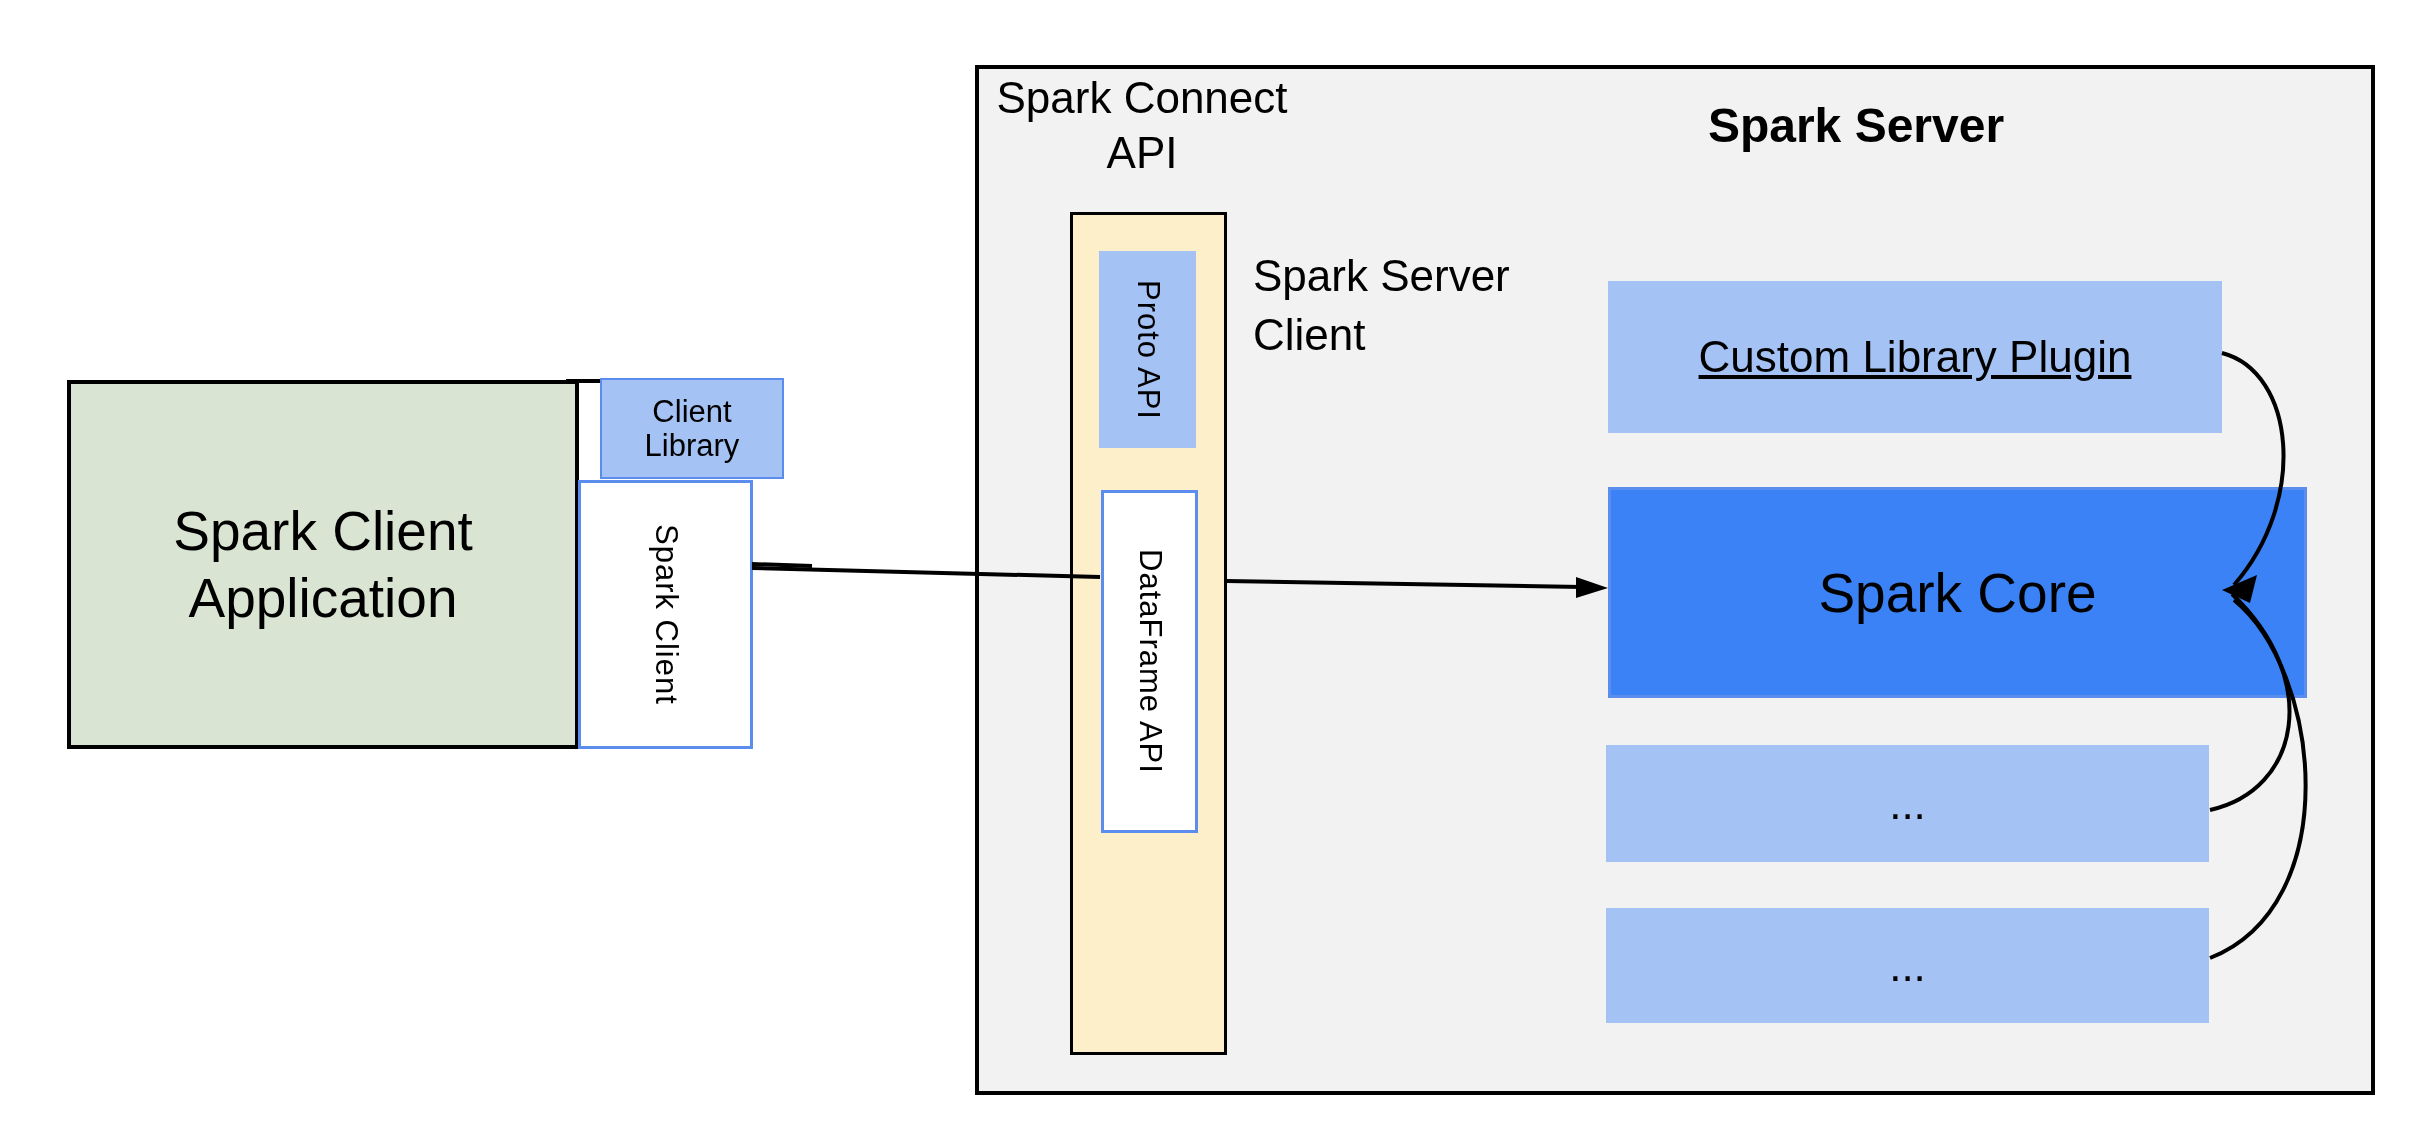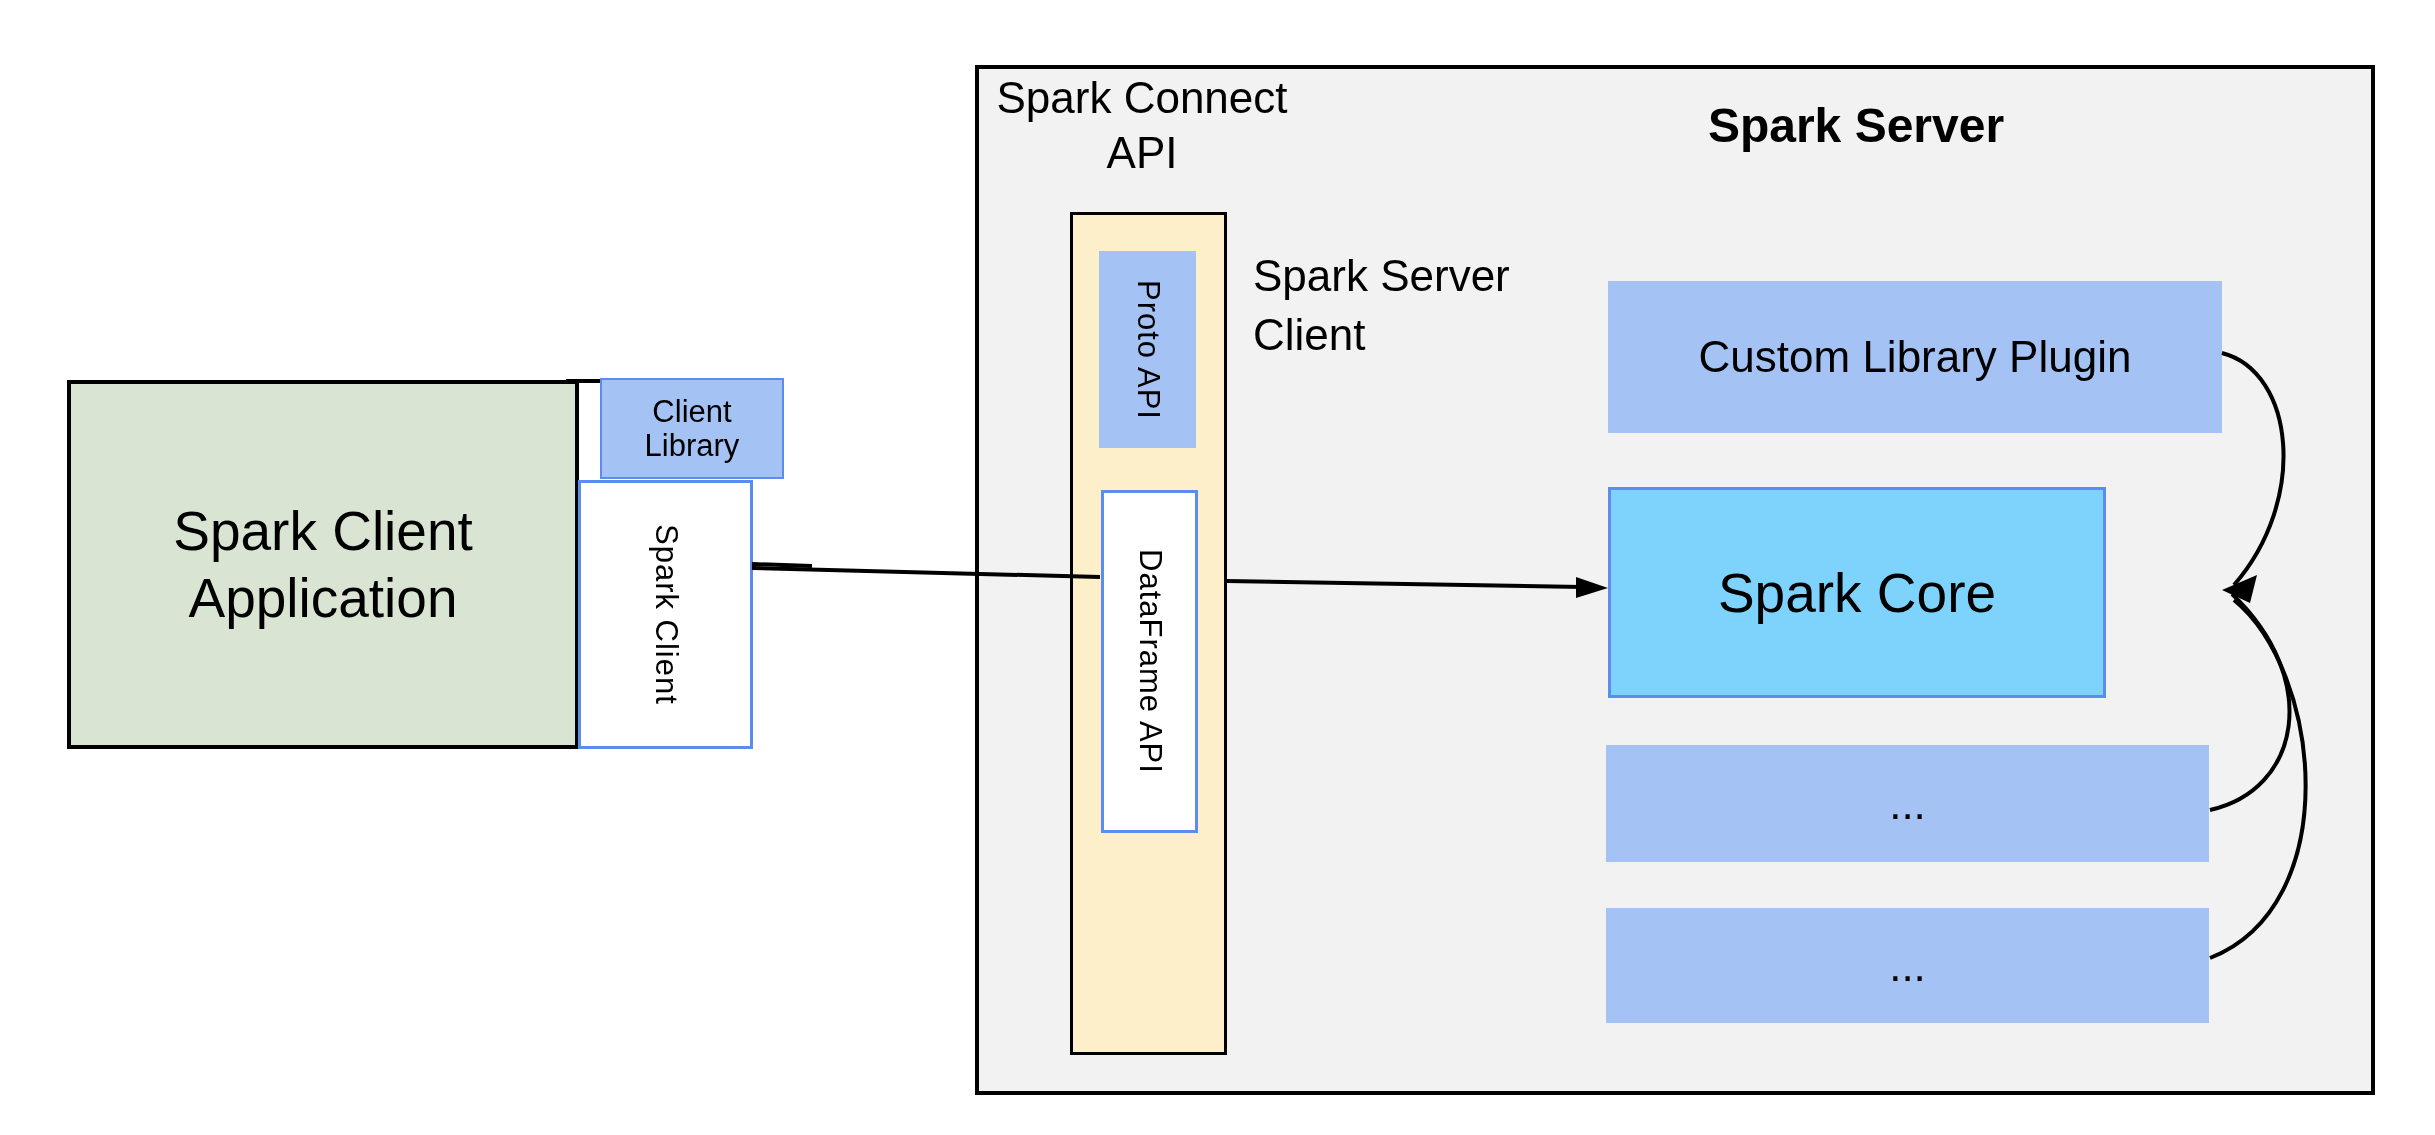--- a/index.html
+++ b/index.html
@@ -24,22 +24,22 @@
   .gray-box{left:975px;top:65px;width:1400px;height:1030px;background:var(--gray-fill);border:4px solid var(--line);}
   .green-box{left:67px;top:380px;width:512px;height:369px;background:var(--green-fill);border:4px solid var(--line);font-size:55px;line-height:67px;}
   .yellow-box{left:1070px;top:212px;width:157px;height:843px;background:var(--yellow-fill);border:3px solid var(--line);}
   
   .client-package{left:600px;top:378px;width:184px;height:101px;background:var(--blue-fill);border:2px solid var(--blue-border);font-size:31px;line-height:34px;z-index:6;}
   .spark-client{left:578px;top:480px;width:175px;height:269px;background:#fff;border:3px solid var(--blue-border);z-index:5;}
   
   .proto-api{left:1099px;top:251px;width:97px;height:197px;background:var(--blue-fill);z-index:4;}
   .dataframe-api{left:1101px;top:490px;width:97px;height:343px;background:#fff;border:3px solid var(--blue-border);z-index:4;}
   
-  .plugin-box{left:1608px;top:281px;width:614px;height:152px;background:var(--blue-fill);font-size:44px;z-index:4;}
-  .core-box{left:1608px;top:487px;width:498px;height:211px;background:#7dd3fc;border:3px solid var(--blue-border);font-size:55px;z-index:4;}
+  .plugin-box{left:1608px;top:281px;width:614px;height:152px;background:var(--blue-fill);font-size:44px;z-index:4;text-decoration:underline;}
+  .core-box{left:1608px;top:487px;width:699px;height:211px;background:#3b82f6;border:3px solid var(--blue-border);font-size:55px;z-index:4;}
   .dots-box1{left:1606px;top:745px;width:603px;height:117px;background:var(--blue-fill);font-size:44px;z-index:4;}
   .dots-box2{left:1606px;top:908px;width:603px;height:115px;background:var(--blue-fill);font-size:44px;z-index:4;}
   
   .label{position:absolute;z-index:6;}
   .connect-title{left:992px;top:70px;width:300px;text-align:center;font-size:44px;line-height:55px;}
   .server-title{left:1656px;top:100px;width:400px;text-align:center;font-size:48px;line-height:52px;font-weight:bold;}
   .library-label{left:1253px;top:246px;font-size:44px;line-height:59px;text-align:left;}
   
   .vtext{writing-mode:vertical-rl;text-orientation:mixed;font-size:31px;letter-spacing:1px;white-space:nowrap;}
   .svg-layer{position:absolute;left:0;top:0;z-index:40;pointer-events:none;}

